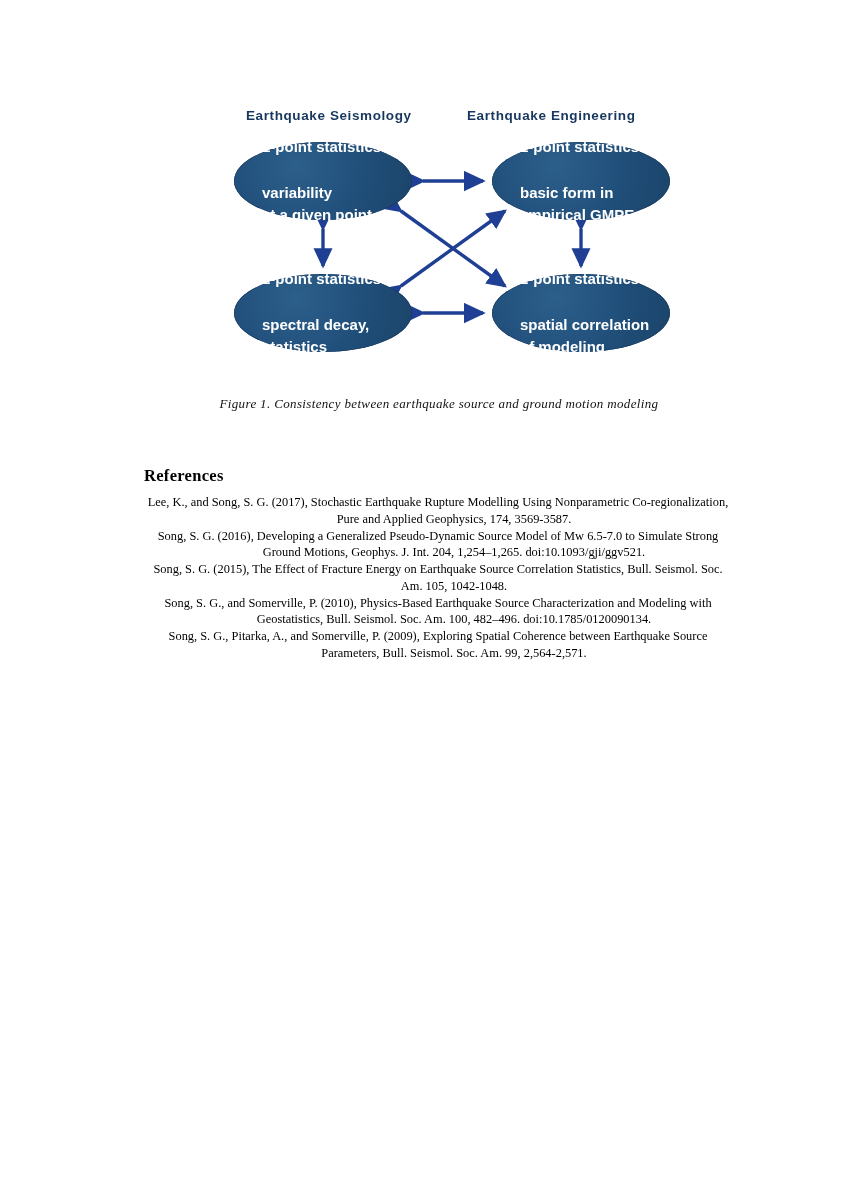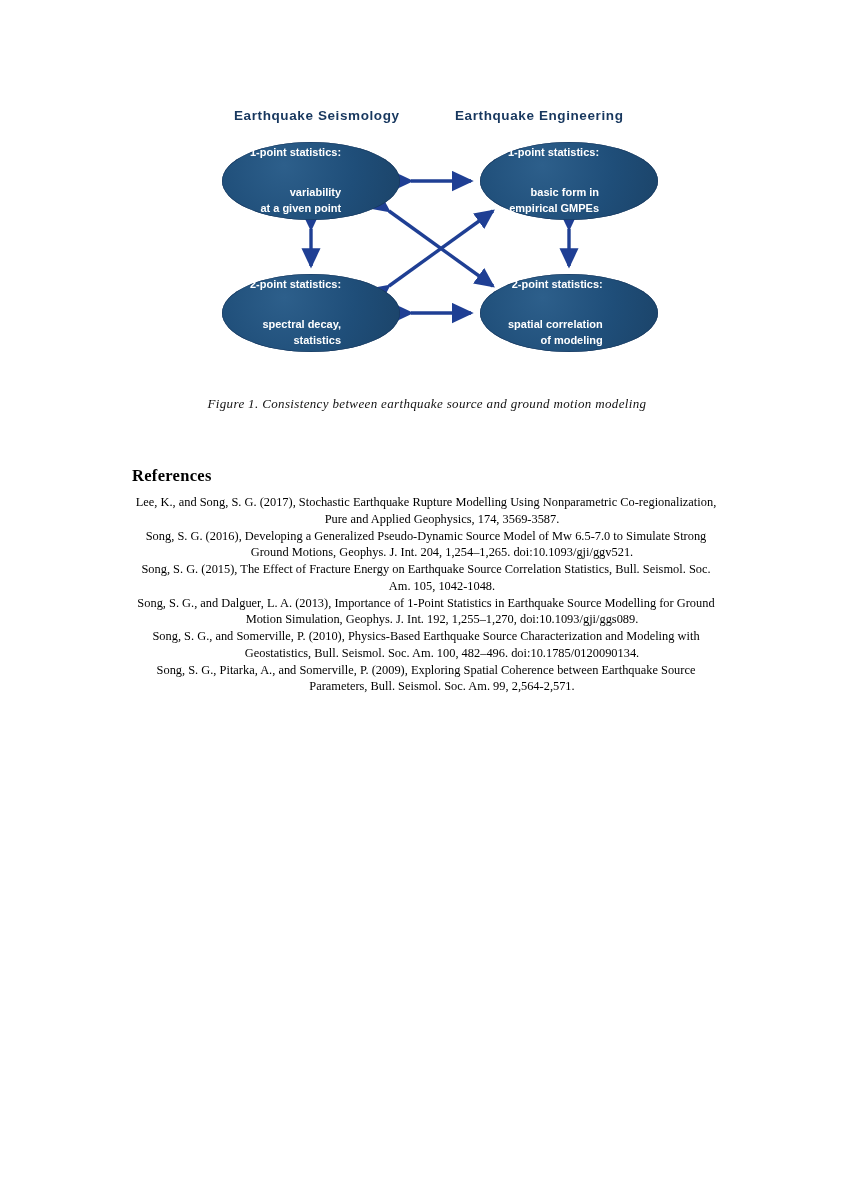--- a/index.html
+++ b/index.html
@@ -11,21 +11,21 @@
     width: 846px;
     height: 1197px;
     font-family: "Liberation Serif", serif;
     color: #000000;
     position: relative;
     overflow: hidden;
   }
 
   .page {
     position: absolute;
-    left: 4px; top: 0;
+    left: 16px; top: 0;
     width: 706px;
     height: 1197px;
   }
 
   
   .figure-wrap {
     position: absolute;
     left: 128px;
     top: 96px;
     width: 590px;
@@ -53,25 +53,24 @@
     background: radial-gradient(circle at 35% 30%, #2d5f8b 0%, #1f4e79 55%, #1b4368 100%);
     box-shadow: 0 0 0 0.6px #17375e inset;
   }
   .ellipse .txt {
     position: absolute;
     left: 28px;
     top: 50%;
     transform: translateY(-50%);
     color: #ffffff;
     font-family: "Liberation Sans", sans-serif;
-    font-size: 11px;
+    font-size: 15px;
     font-weight: 700;
     line-height: 1.45;
     white-space: nowrap;
-    text-align: right;
   }
   .ellipse .txt .l1 { display: block; }
   .ellipse .txt .l2 { display: block; font-weight: 700; margin-top: 24px; }
   .ellipse .txt .l3 { display: block; font-weight: 700; }
 
   #ell-tl { left: 90px;  top: 46px; }
   #ell-tr { left: 348px; top: 46px; }
   #ell-bl { left: 90px;  top: 178px; }
   #ell-br { left: 348px; top: 178px; }
 
@@ -190,18 +189,17 @@
   </div>
 
   <div class="fig-caption">Figure 1. Consistency between earthquake source and ground motion modeling</div>
 
   <div class="ref-heading">References</div>
 
   <div class="ref-list">
     <div class="ref-item">Lee, K., and Song, S. G. (2017), Stochastic Earthquake Rupture Modelling Using Nonparametric Co-regionalization, Pure and Applied Geophysics, 174, 3569-3587.</div>
     <div class="ref-item">Song, S. G. (2016), Developing a Generalized Pseudo-Dynamic Source Model of Mw 6.5-7.0 to Simulate Strong Ground Motions, Geophys. J. Int. 204, 1,254–1,265. doi:10.1093/gji/ggv521.</div>
     <div class="ref-item">Song, S. G. (2015), The Effect of Fracture Energy on Earthquake Source Correlation Statistics, Bull. Seismol. Soc. Am. 105, 1042-1048.</div>
-    <div class="ref-item">Song, S. G., and Dalguer, L. A. (2013), Importance of 1-Point Statistics in Earthquake Source Modelling for Ground Motion Simulation, Geophys. J. Int. 192, 1,255–1,270, doi:10.1093/gji/ggs089.</div>
     <div class="ref-item">Song, S. G., and Somerville, P. (2010), Physics-Based Earthquake Source Characterization and Modeling with Geostatistics, Bull. Seismol. Soc. Am. 100, 482–496. doi:10.1785/0120090134.</div>
     <div class="ref-item">Song, S. G., Pitarka, A., and Somerville, P. (2009), Exploring Spatial Coherence between Earthquake Source Parameters, Bull. Seismol. Soc. Am. 99, 2,564-2,571.</div>
   </div>
 
 </div>
 
 </body></html>

